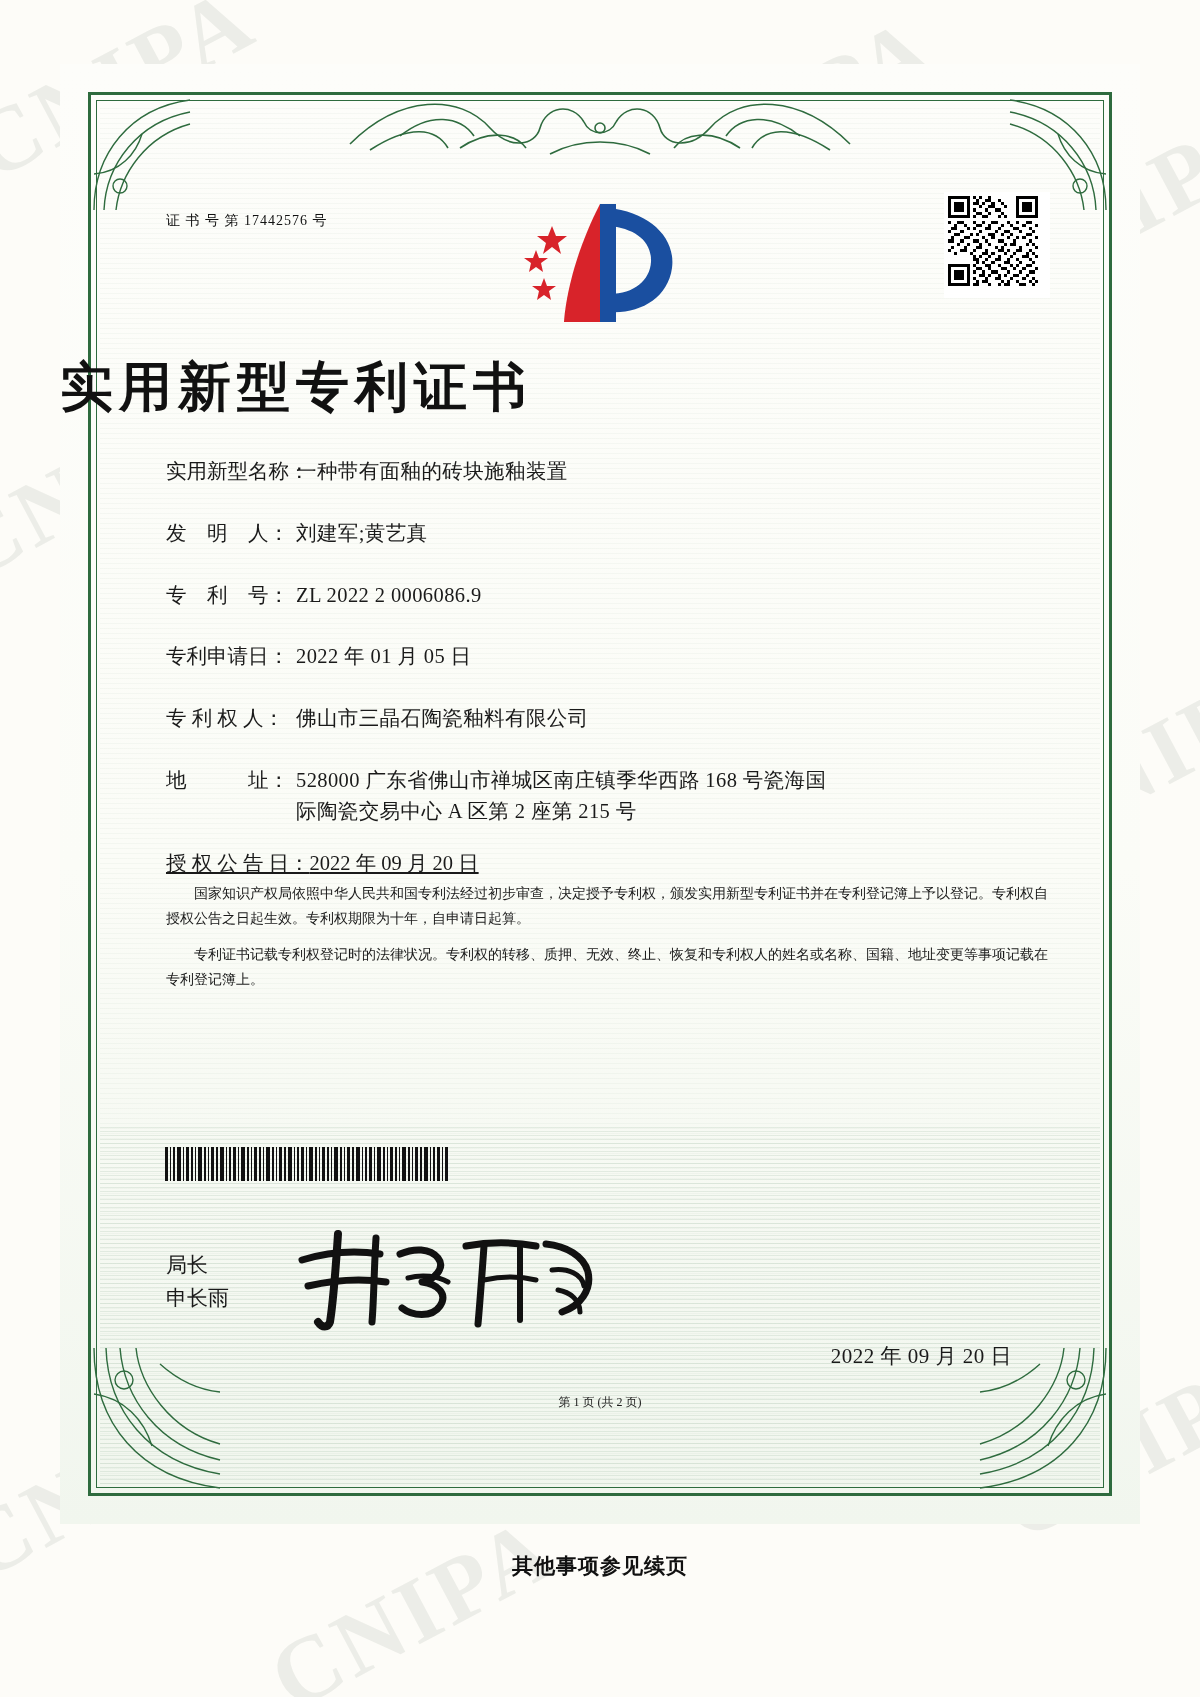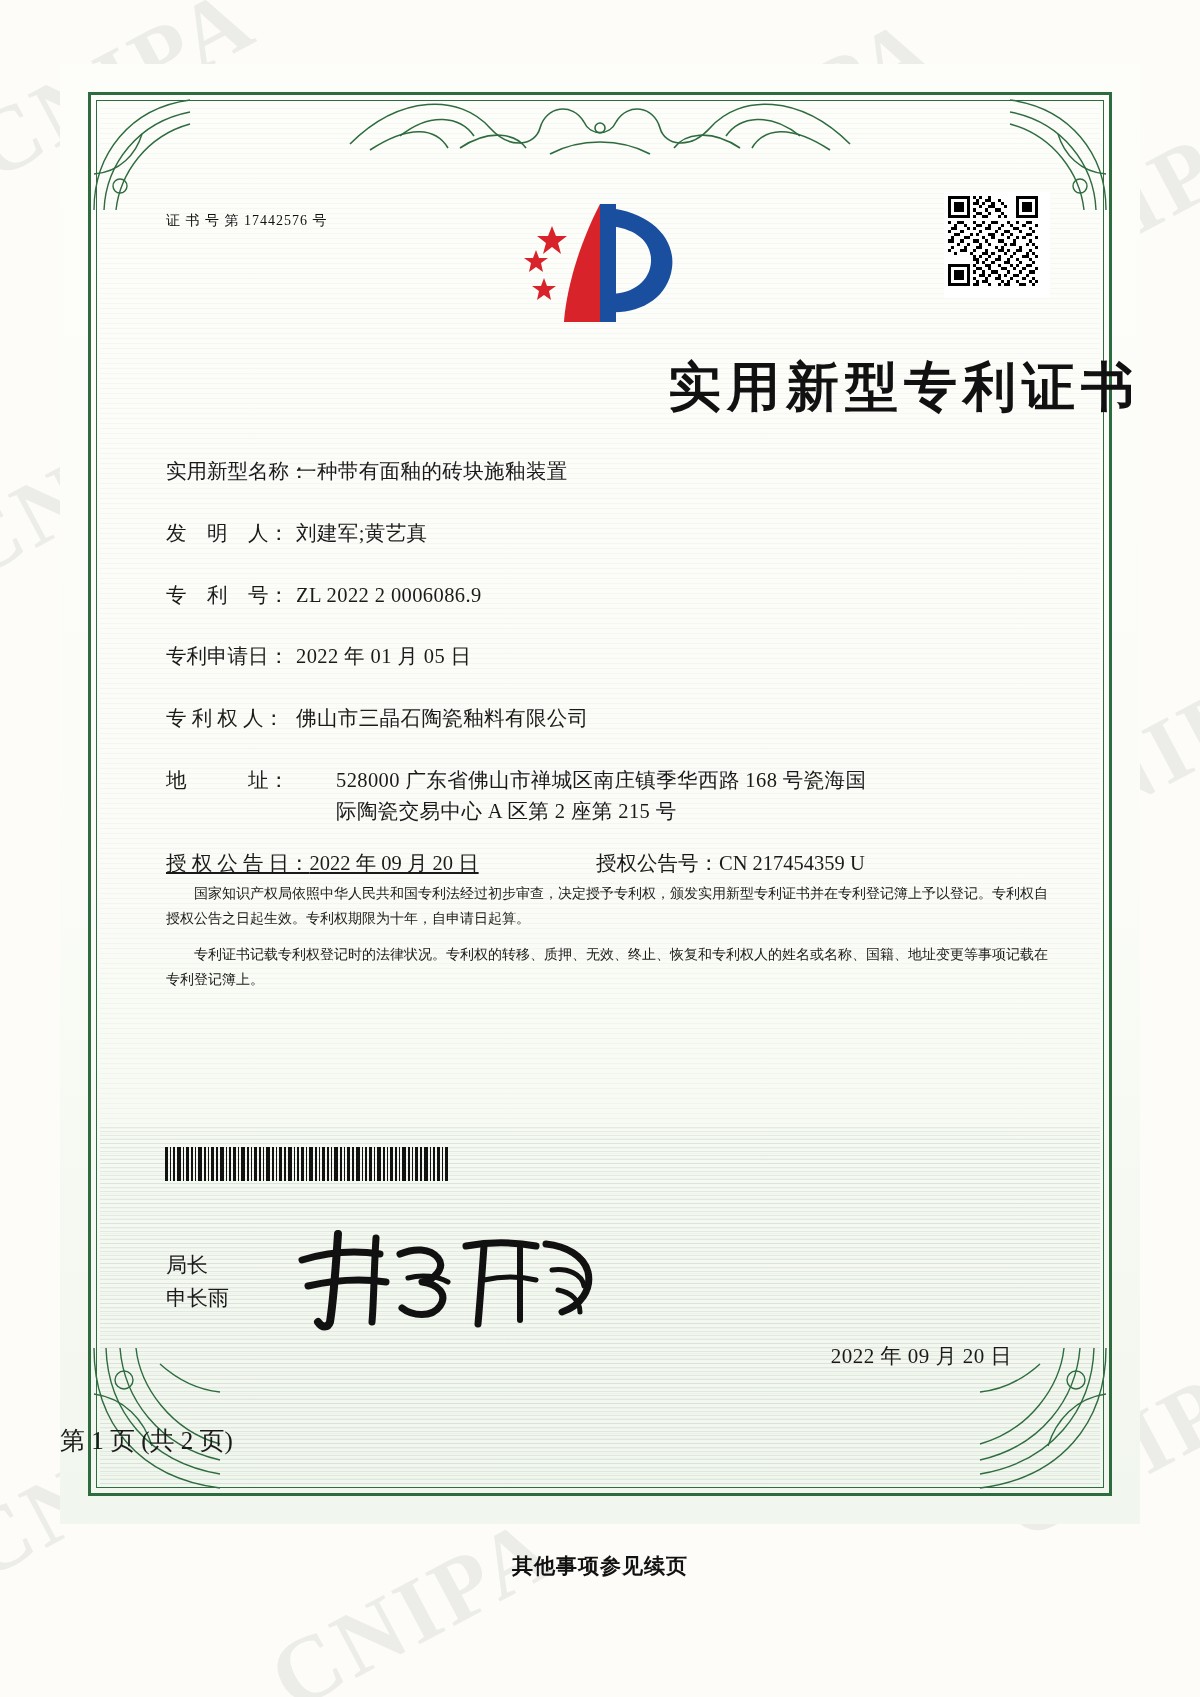--- a/index.html
+++ b/index.html
@@ -134,21 +134,21 @@
     transform: translateX(-50%);
     width: 200px;
     height: 140px;
   }
 
   .title {
     position: absolute;
     left: 0;
     right: 0;
     top: 288px;
-    text-align: right;
+    text-align: left;
     font-size: 53px;
     font-weight: bold;
     letter-spacing: 6px;
     color: #111;
     font-family: Liberation Serif, serif;
   }
 
   .fields {
     position: absolute;
     left: 106px;
@@ -167,21 +167,20 @@
     flex: 0 0 130px;
     letter-spacing: 0px;
     white-space: pre;
   }
   .field-value {
     flex: 1;
     letter-spacing: 0.4px;
   }
   .field-value .sub {
     display: block;
-    margin-left: 40px;
   }
   .row-inline {
     display: flex;
     margin-bottom: 26px;
     font-size: 20.5px;
   }
   .inline-a {
     width: 430px;
     flex: 0 0 430px;
     text-decoration: underline;
@@ -233,23 +232,23 @@
     right: 128px;
     top: 1278px;
     font-size: 21px;
     letter-spacing: 0.5px;
   }
 
   .page-no {
     position: absolute;
     left: 0;
     right: 0;
-    top: 1360px;
-    text-align: left;
-    font-size: 25px;
+    top: 1330px;
+    text-align: center;
+    font-size: 12px;
   }
 
   .footer-note {
     position: absolute;
     left: 0;
     right: 0;
     top: 1552px;
     text-align: center;
     font-size: 21px;
     font-weight: bold;
@@ -586,23 +585,20 @@
         <div class="field-value">
           <span class="sub">528000 广东省佛山市禅城区南庄镇季华西路 168 号瓷海国</span>
           <span class="sub">际陶瓷交易中心 A 区第 2 座第 215 号</span>
         </div>
       </div>
 
       <div class="row-inline">
         <div class="inline-a">
           <span>授 权 公 告 日：</span><span>2022 年 09 月 20 日</span>
         </div>
-        <div class="inline-b">
-          <span>授权公告号：</span><span>CN 217454359 U</span>
-        </div>
       </div>
     </div>
 
     <div class="paragraphs">
       <p>国家知识产权局依照中华人民共和国专利法经过初步审查，决定授予专利权，颁发实用新型专利证书并在专利登记簿上予以登记。专利权自授权公告之日起生效。专利权期限为十年，自申请日起算。</p>
       <p>专利证书记载专利权登记时的法律状况。专利权的转移、质押、无效、终止、恢复和专利权人的姓名或名称、国籍、地址变更等事项记载在专利登记簿上。</p>
     </div>
 
     <svg class="barcode" viewBox="0 0 290 34" preserveAspectRatio="none">
       <g fill="#111">

